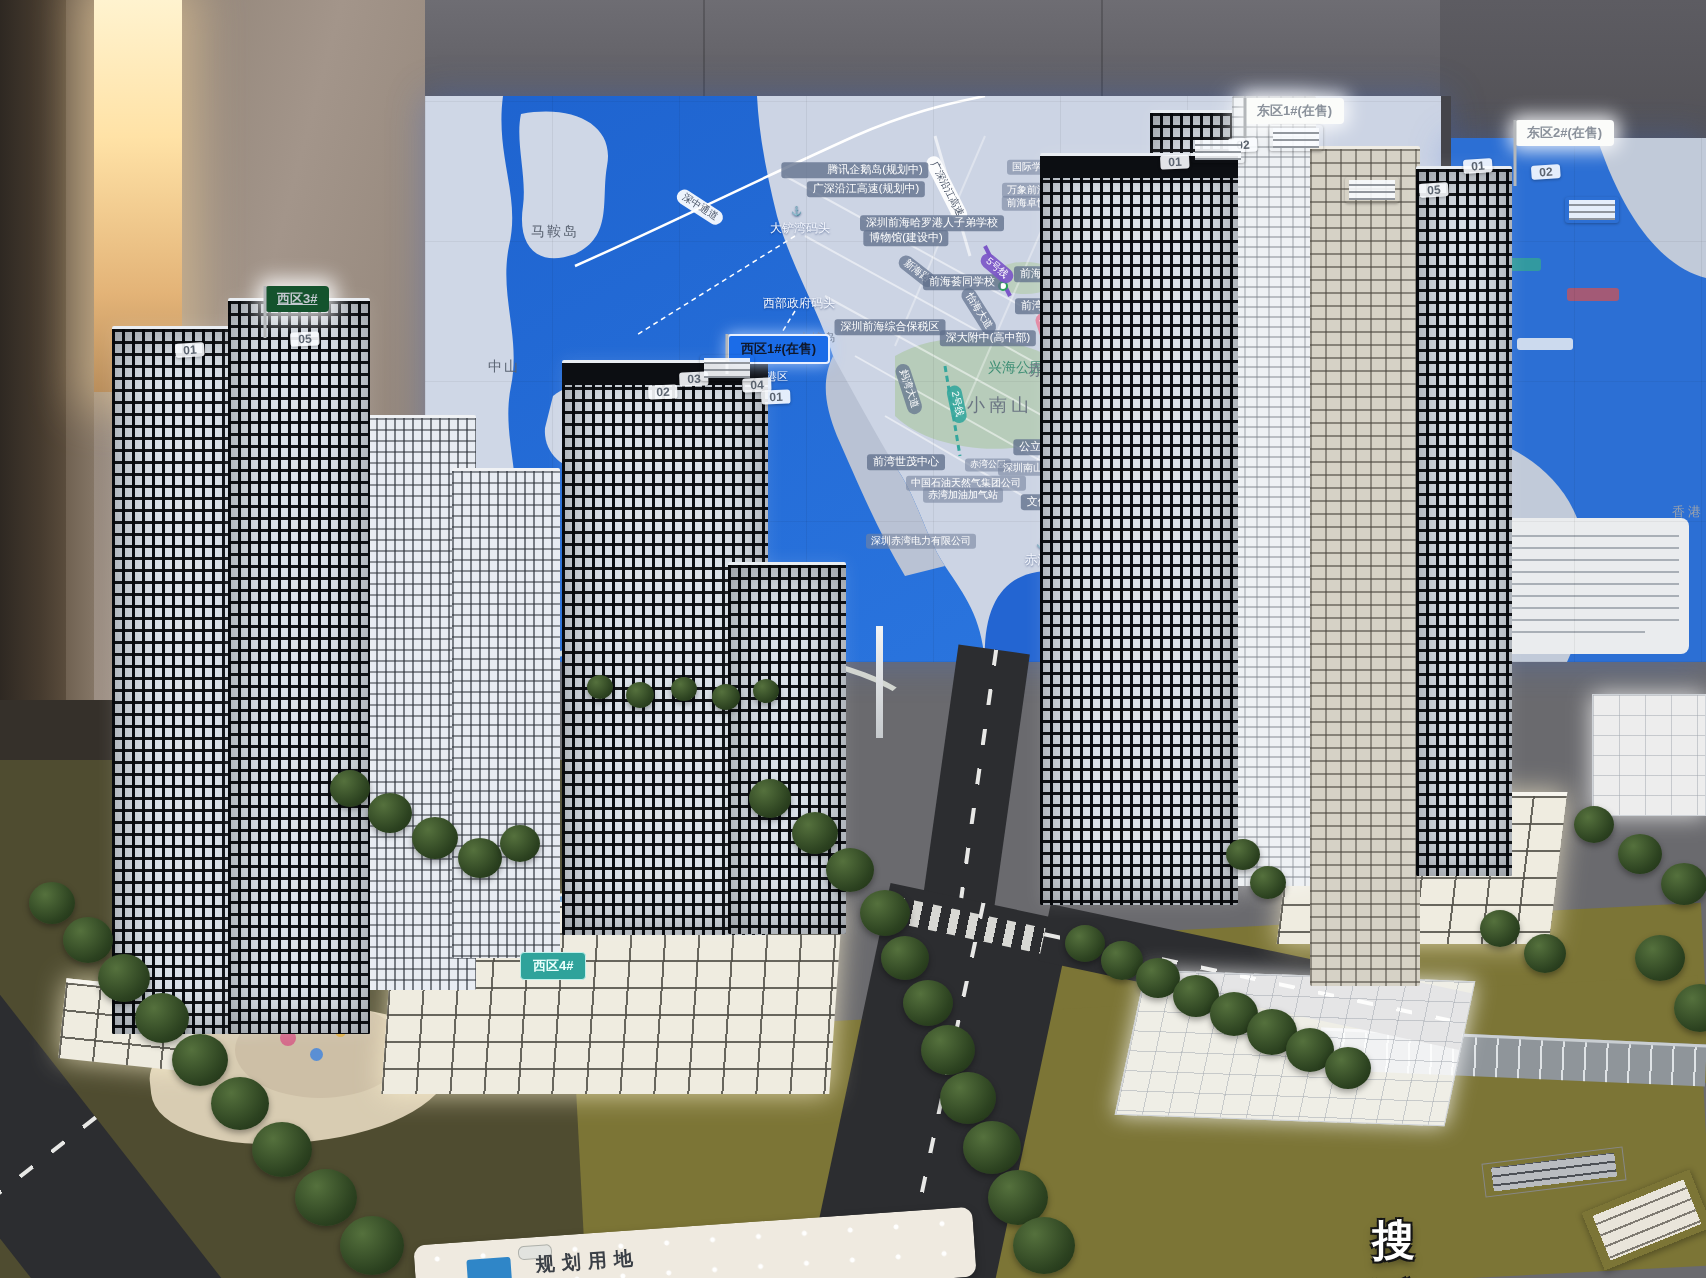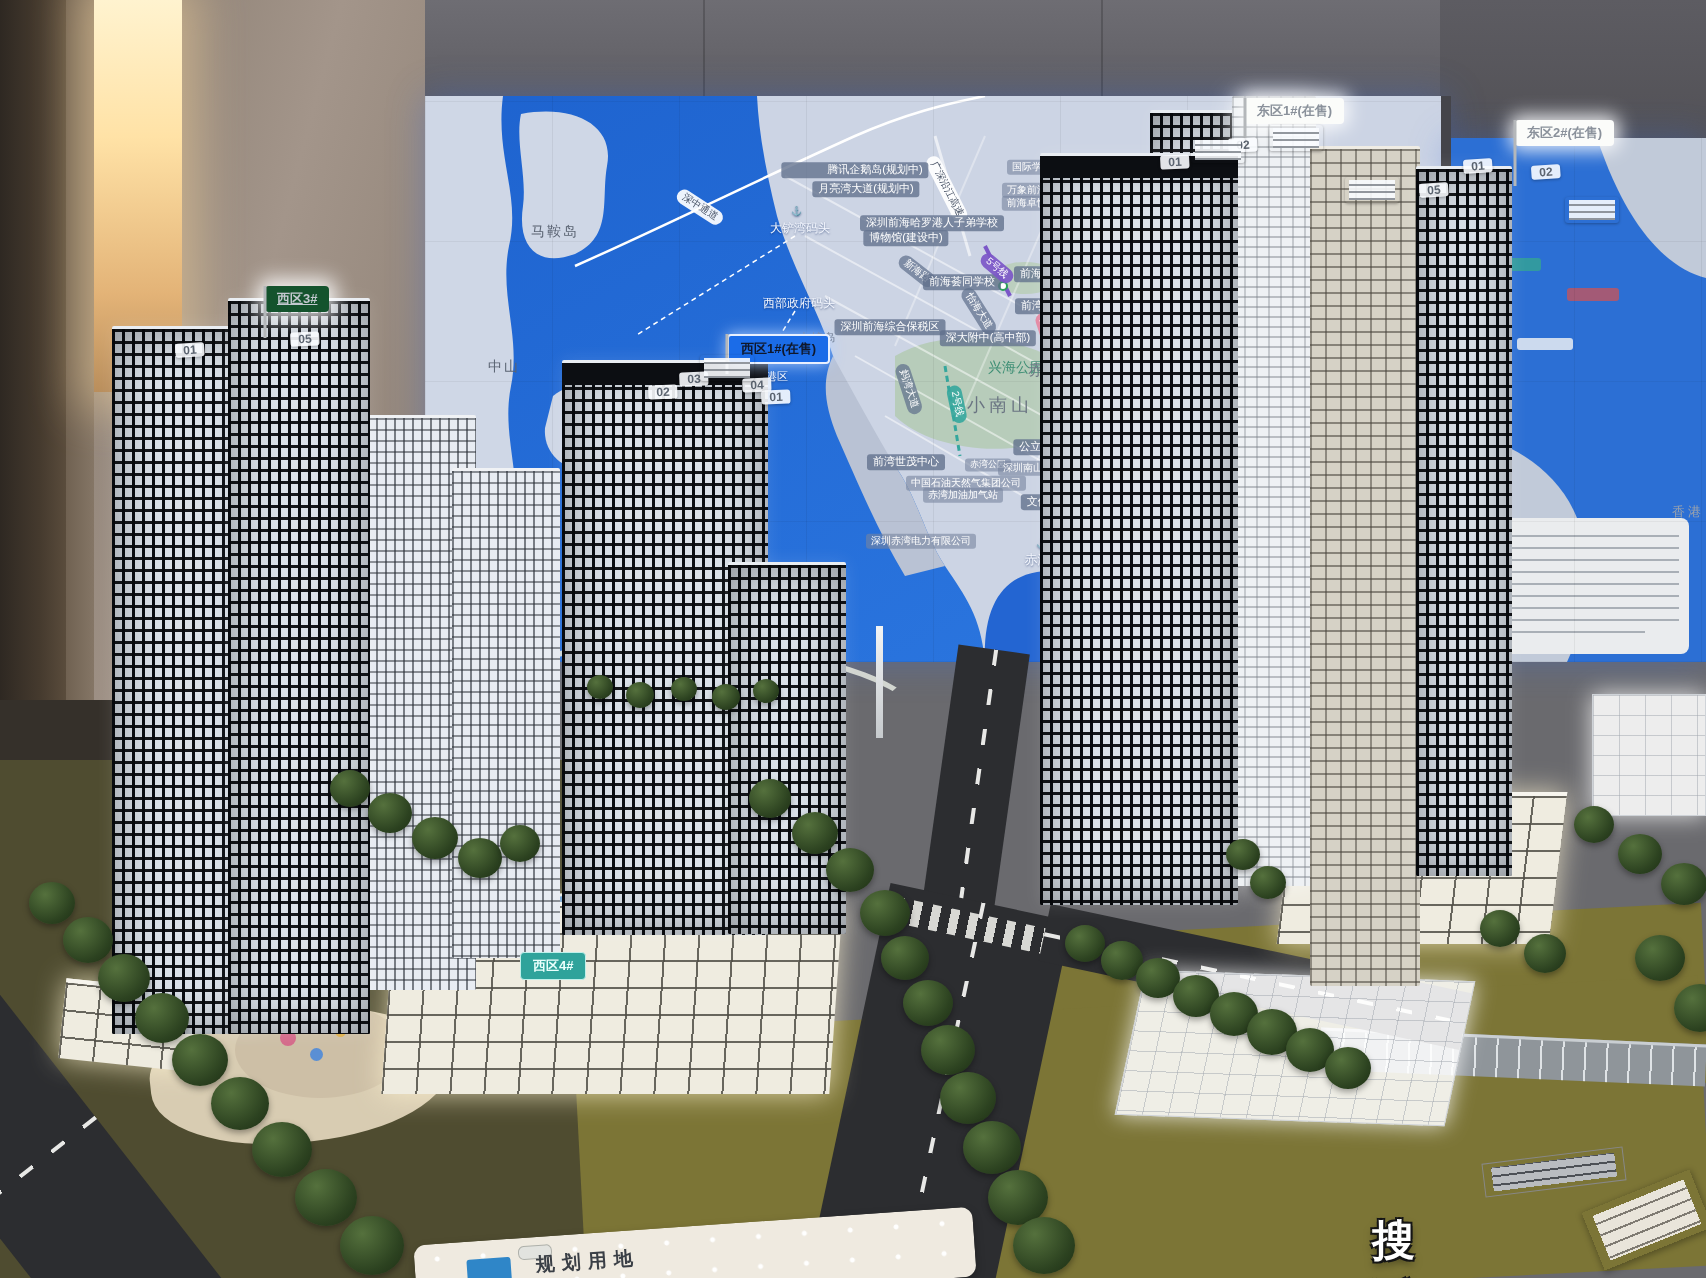--- a/index.html
+++ b/index.html
@@ -236,21 +236,21 @@
   <div id="screen-labels" style="left:0;top:0;width:1706px;height:1278px">
       <span class="ml land" style="left: 555px; top: 232px; transform: translate(-50%, -50%) rotate(0deg);">马鞍岛</span>
       <span class="ml land" style="left: 504px; top: 367px; transform: translate(-50%, -50%) rotate(0deg);">中山</span>
       <span class="ml land" style="left: 586px; top: 424px; font-size: 12px; transform: translate(-50%, -50%) rotate(0deg);">淇澳岛</span>
       <span class="ml land" style="left: 818px; top: 338px; font-size: 11px; transform: translate(-50%, -50%) rotate(0deg);">大铲岛</span>
       <span class="ml rwhite" style="left: 700px; top: 207px; transform: translate(-50%, -50%) rotate(33deg);">深中通道</span>
       <span class="ml rwhite" style="left: 947px; top: 189px; transform: translate(-50%, -50%) rotate(63deg);">广深沿江高速</span>
       <span class="ml white" style="left: 797px; top: 212px; font-size: 9px; transform: translate(-50%, -50%) rotate(0deg);">⚓</span>
       <span class="ml white" style="left: 800px; top: 228px; transform: translate(-50%, -50%) rotate(0deg);">大铲湾码头</span>
       <span class="ml pill" style="left: 855px; top: 170px; transform: translate(-50%, -50%) rotate(0deg); padding-left: 46px;">腾讯企鹅岛(规划中)</span>
-      <span class="ml pill" style="left: 866px; top: 189px; transform: translate(-50%, -50%) rotate(0deg);">月亮湾大道(规划中)</span>
+      <span class="ml pill" style="left: 866px; top: 189px; transform: translate(-50%, -50%) rotate(0deg);">广深沿江高速(规划中)</span>
       <span class="ml pill2" style="left: 1032px; top: 167px; transform: translate(-50%, -50%) rotate(0deg);">国际学校</span>
       <span class="ml pill2" style="left: 1027px; top: 190px; transform: translate(-50%, -50%) rotate(0deg);">万象前海</span>
       <span class="ml pill2" style="left: 1047px; top: 203px; transform: translate(-50%, -50%) rotate(0deg);">前海卓悦INTOWN</span>
       <span class="ml pill" style="left: 932px; top: 223px; transform: translate(-50%, -50%) rotate(0deg);">深圳前海哈罗港人子弟学校</span>
       <span class="ml pill" style="left: 906px; top: 238px; transform: translate(-50%, -50%) rotate(0deg);">博物馆(建设中)</span>
       <span class="ml white" style="left: 799px; top: 303px; transform: translate(-50%, -50%) rotate(0deg);">西部政府码头</span>
       <span class="ml pill" style="left: 890px; top: 327px; transform: translate(-50%, -50%) rotate(0deg);">深圳前海综合保税区</span>
       <span class="ml rslate" style="left: 917px; top: 271px; transform: translate(-50%, -50%) rotate(38deg);">新海路</span>
       <span class="ml pill" style="left: 962px; top: 282px; transform: translate(-50%, -50%) rotate(0deg);">前海荟同学校</span>
       <span class="ml rpurple" style="left: 997px; top: 268px; transform: translate(-50%, -50%) rotate(40deg);">5号线</span>

